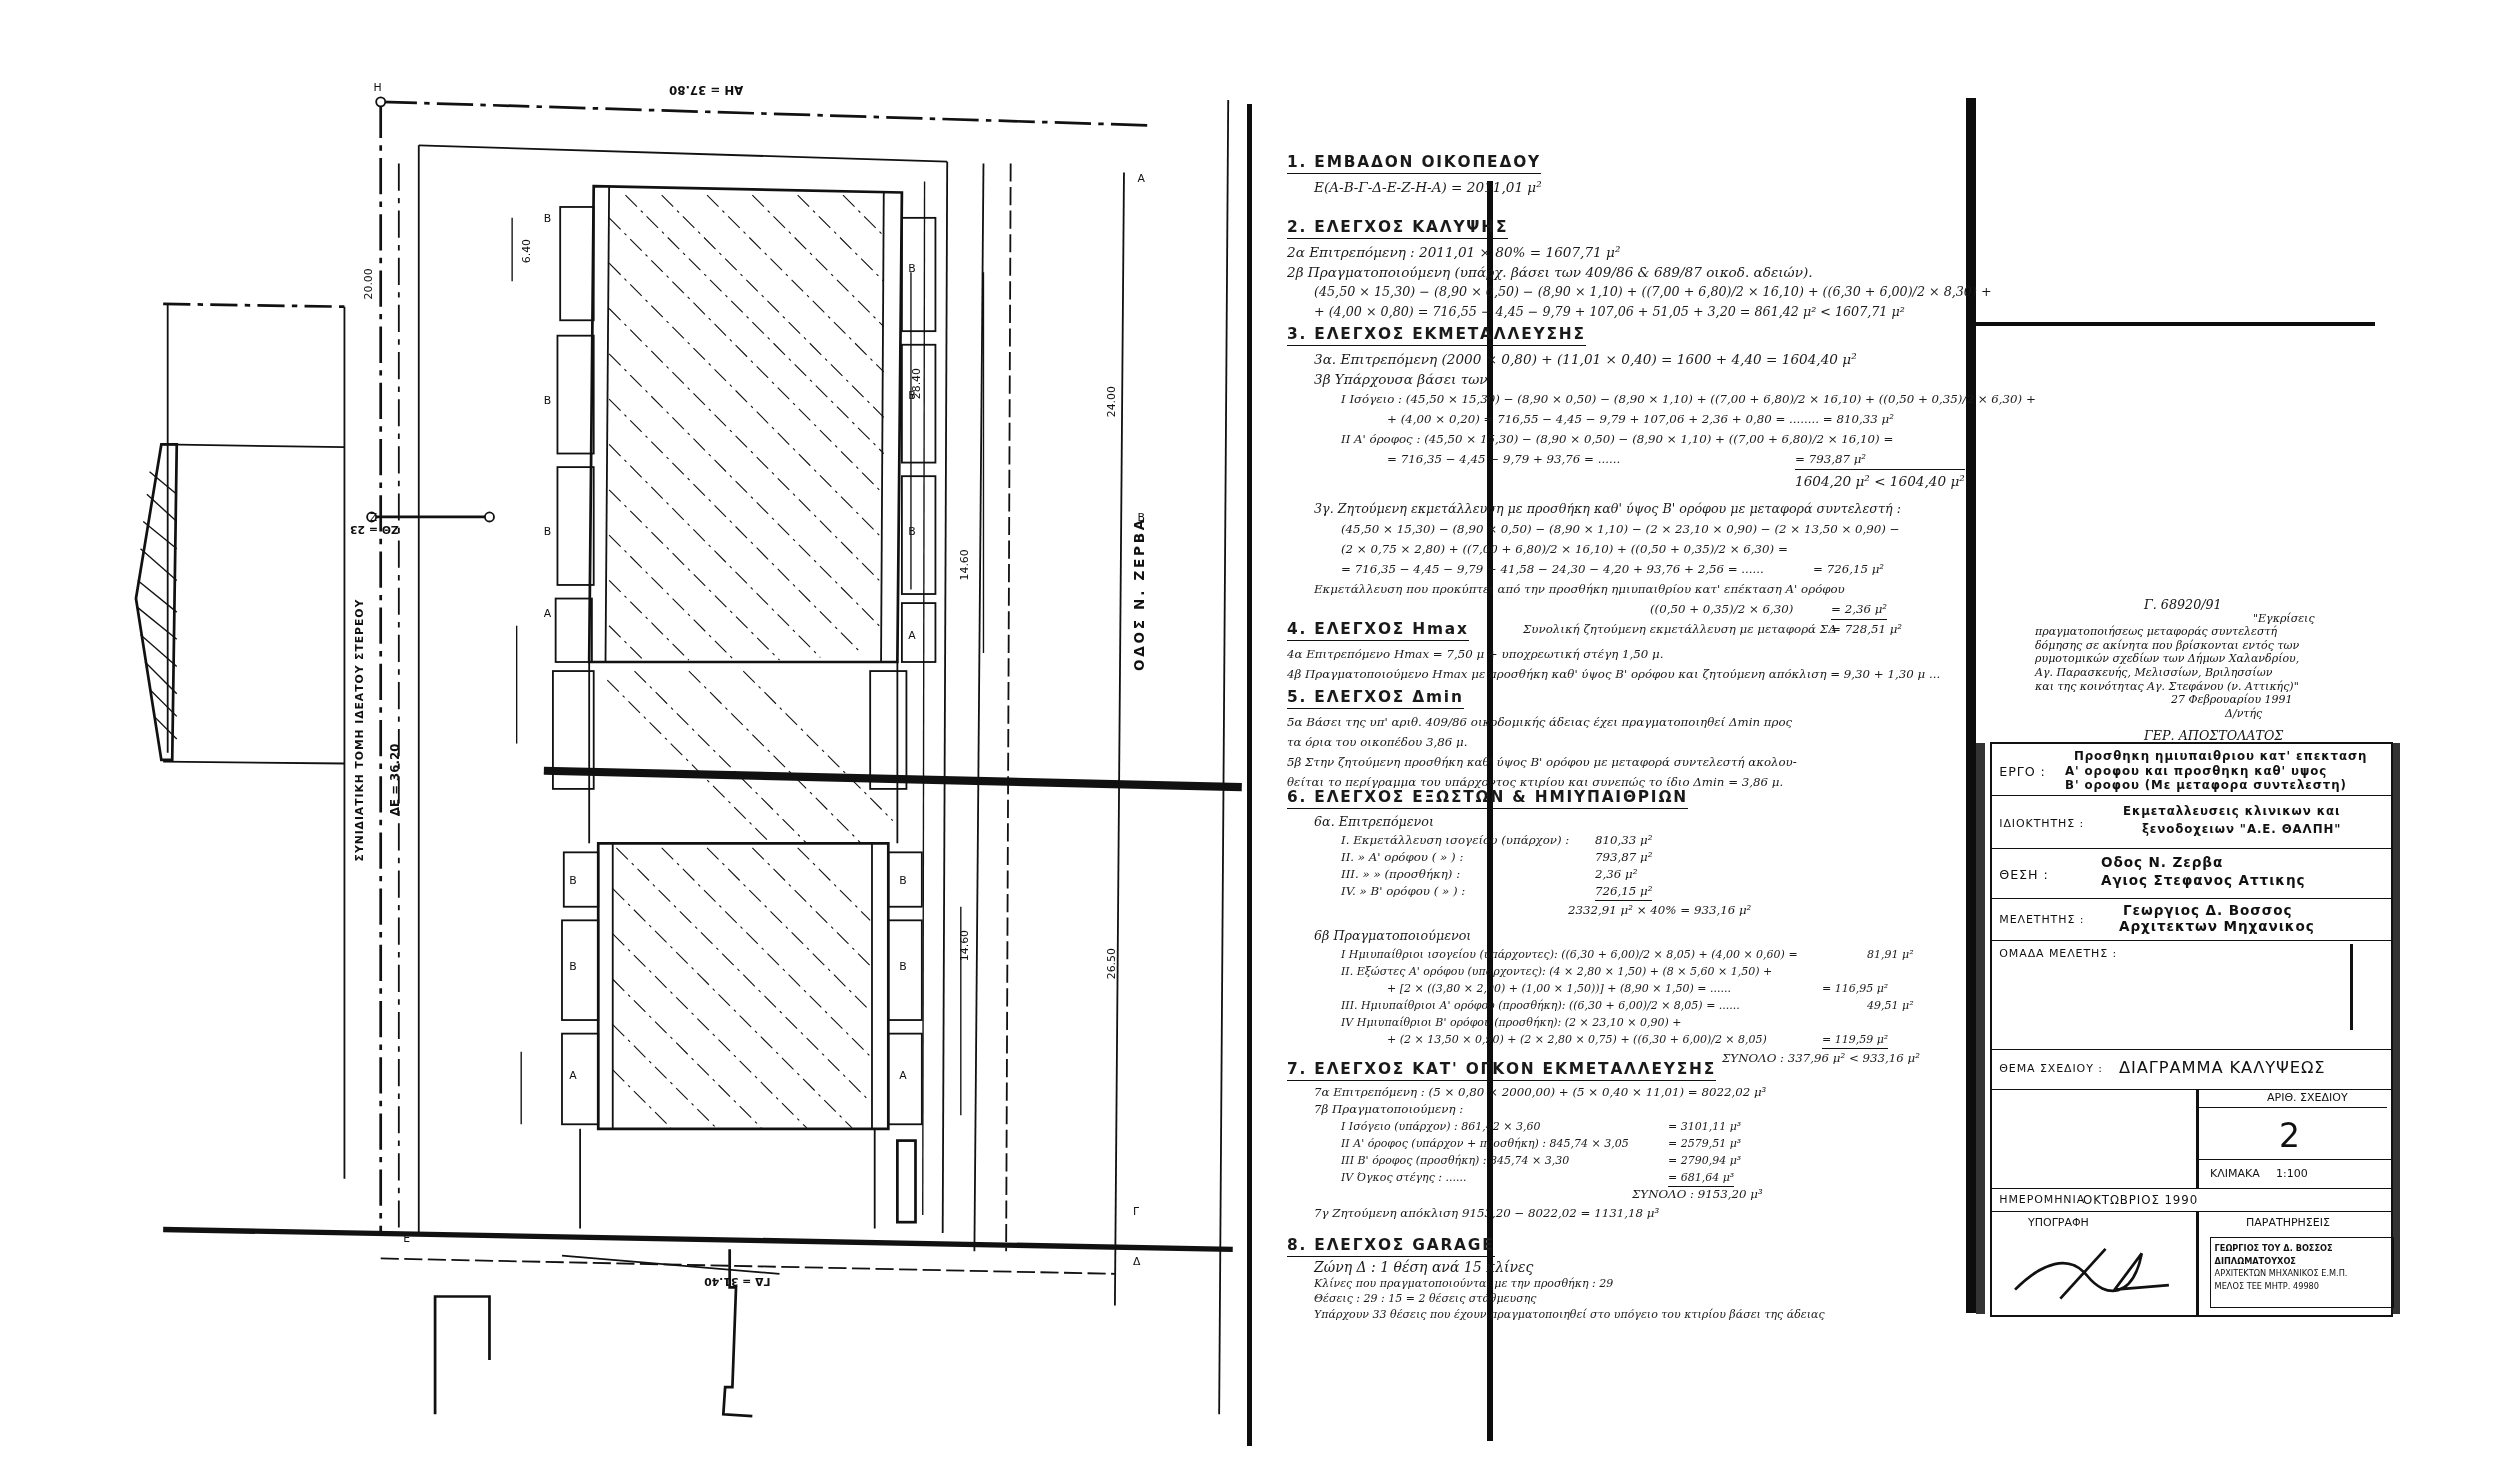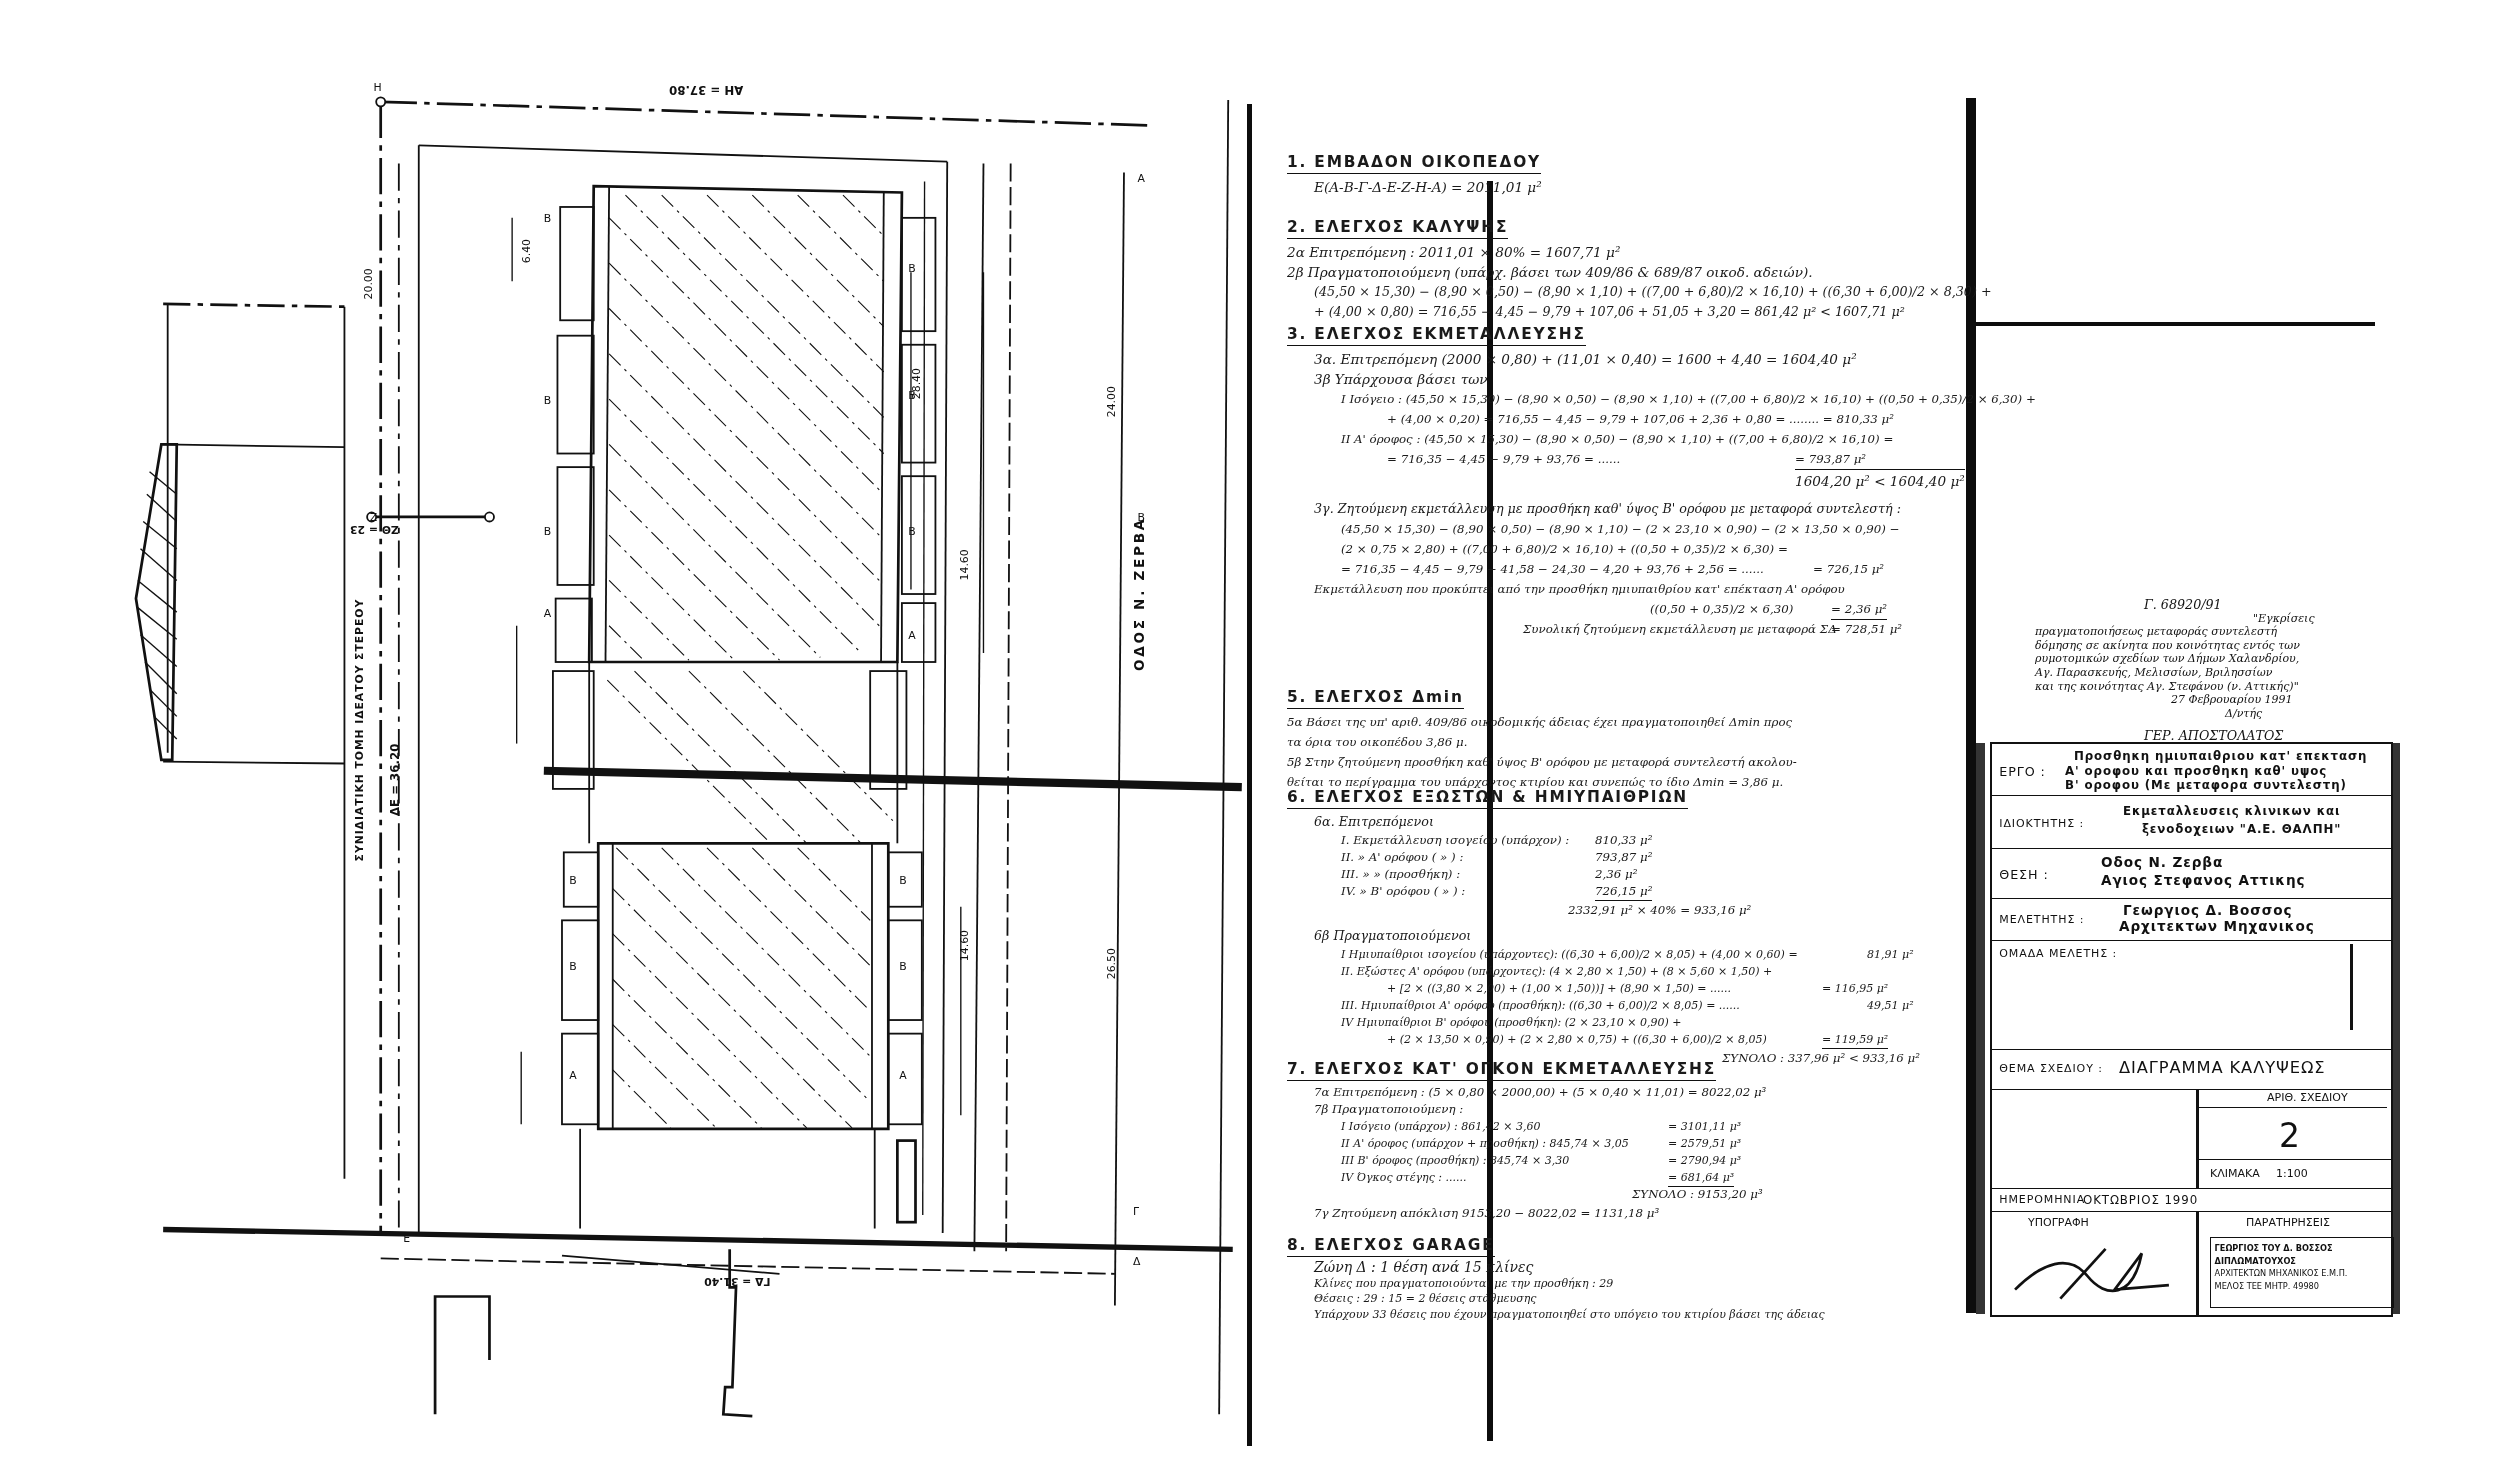--- a/index.html
+++ b/index.html
@@ -228,20 +228,25 @@
     <div class="row" style="padding-left:508px;"><span class="total">1604,20 μ² &lt; 1604,40 μ²</span></div>
     <div class="row ind1" style="margin-top:7.3px;font-size:12.7px;">3γ.  Ζητούμενη εκμετάλλευση με προσθήκη καθ' ύψος Β' ορόφου με μεταφορά συντελεστή :</div>
     <div class="row ind2" style="font-size:11.8px;">(45,50 × 15,30) − (8,90 × 0,50) − (8,90 × 1,10) − (2 × 23,10 × 0,90) − (2 × 13,50 × 0,90) −</div>
     <div class="row ind2" style="font-size:11.8px;">(2 × 0,75 × 2,80) + ((7,00 + 6,80)/2 × 16,10) + ((0,50 + 0,35)/2 × 6,30) =</div>
     <div class="row ind2" style="font-size:11.8px;position:relative;"><span>= 716,35 − 4,45 − 9,79 − 41,58 − 24,30 − 4,20 + 93,76 + 2,56 = ......</span><span style="position:absolute;left:526px;">= 726,15 μ²</span></div>
     <div class="row ind1" style="font-size:11.8px;">Εκμετάλλευση που προκύπτει από την προσθήκη ημιυπαιθρίου κατ' επέκταση Α' ορόφου</div>
     <div class="row" style="padding-left:363px;font-size:11.8px;position:relative;"><span>((0,50 + 0,35)/2 × 6,30)</span><span style="position:absolute;left:544px;border-bottom:1.4px solid #111;">= 2,36 μ²</span></div>
     <div class="row" style="padding-left:236px;font-size:11.8px;position:relative;"><span>Συνολική ζητούμενη εκμετάλλευση με μεταφορά ΣΔ</span><span style="position:absolute;left:544px;">= 728,51 μ²</span></div>
   </div>
 
+  <div class="sec" style="top:467px;">
+    <div class="sec-title">4. ΕΛΕΓΧΟΣ Ηmax</div>
+    <div class="row" style="font-size:11.8px;">4α  Επιτρεπόμενο Ηmax = 7,50 μ + υποχρεωτική στέγη 1,50 μ.</div>
+    <div class="row" style="font-size:11.8px;">4β  Πραγματοποιούμενο Ηmax με προσθήκη καθ' ύψος Β' ορόφου και ζητούμενη απόκλιση = 9,30 + 1,30 μ ...</div>
+  </div>
 
   <div class="sec" style="top:535px;">
     <div class="sec-title">5. ΕΛΕΓΧΟΣ Δmin</div>
     <div class="row" style="font-size:11.8px;">5α  Βάσει της υπ' αριθ. 409/86 οικοδομικής άδειας έχει πραγματοποιηθεί Δmin προς</div>
     <div class="row" style="font-size:11.8px;">τα όρια του οικοπέδου 3,86 μ.</div>
     <div class="row" style="font-size:11.8px;">5β  Στην ζητούμενη προσθήκη καθ' ύψος Β' ορόφου με μεταφορά συντελεστή ακολου-</div>
     <div class="row" style="font-size:11.8px;">θείται το περίγραμμα του υπάρχοντος κτιρίου και συνεπώς το ίδιο Δmin = 3,86 μ.</div>
   </div>
 
   <div class="sec" style="top:635px;">
@@ -280,21 +285,21 @@
     <div class="row ind1" style="font-size:11px;line-height:15.4px;">Κλίνες που πραγματοποιούνται με την προσθήκη :  29</div>
     <div class="row ind1" style="font-size:11px;line-height:15.4px;">Θέσεις :   29 : 15 = 2 θέσεις στάθμευσης</div>
     <div class="row ind1" style="font-size:11px;line-height:15.4px;">Υπάρχουν 33 θέσεις που έχουν πραγματοποιηθεί στο υπόγειο του κτιρίου βάσει της        άδειας</div>
   </div>
 </div>
 
 <div class="stamp">
   <div style="padding-left:109px;font-size:12.7px;">Γ. 68920/91</div>
   <div style="padding-left:218px;">"Εγκρίσεις</div>
   <div>πραγματοποιήσεως μεταφοράς συντελεστή</div>
-  <div>δόμησης σε ακίνητα που κοινότητας εντός των</div>
+  <div>δόμησης σε ακίνητα που βρίσκονται εντός των</div>
   <div>ρυμοτομικών σχεδίων των Δήμων Χαλανδρίου,</div>
   <div>Αγ. Παρασκευής, Μελισσίων, Βριλησσίων</div>
   <div>και της κοινότητας Αγ. Στεφάνου (ν. Αττικής)"</div>
   <div style="padding-left:136px;">27 Φεβρουαρίου 1991</div>
   <div style="padding-left:190px;">Δ/ντής</div>
   <div style="padding-left:109px;margin-top:9px;font-size:12.7px;">ΓΕΡ. ΑΠΟΣΤΟΛΑΤΟΣ</div>
 </div>
 
 <div id="tb">
   <div class="tb-row" style="top:0;height:51px;">

